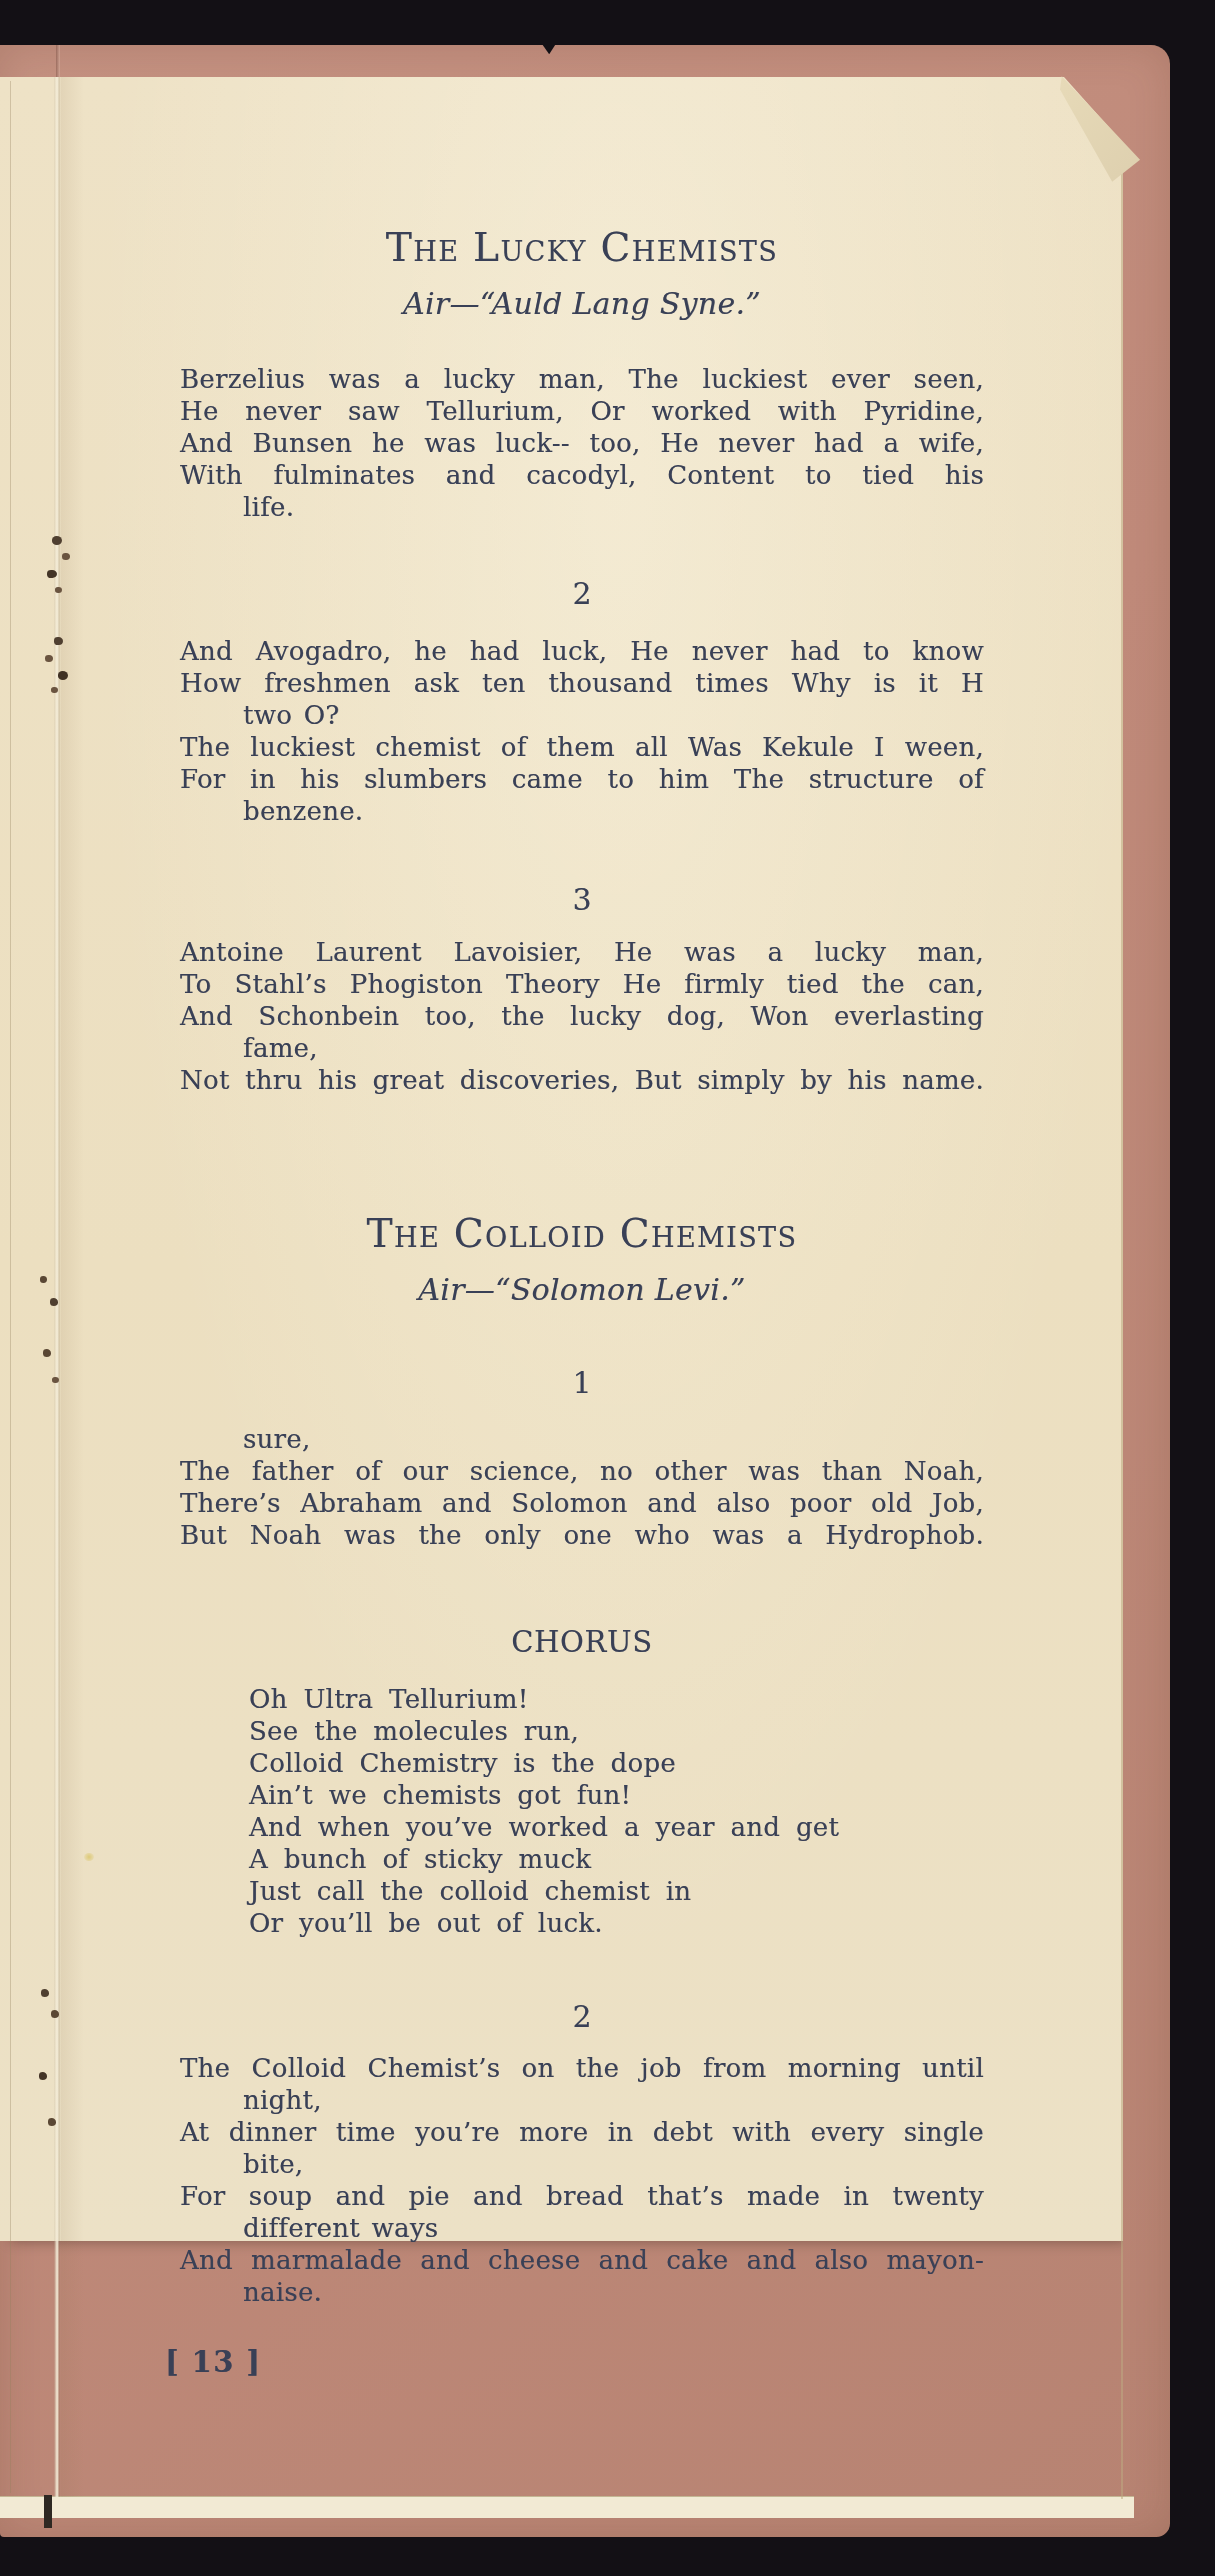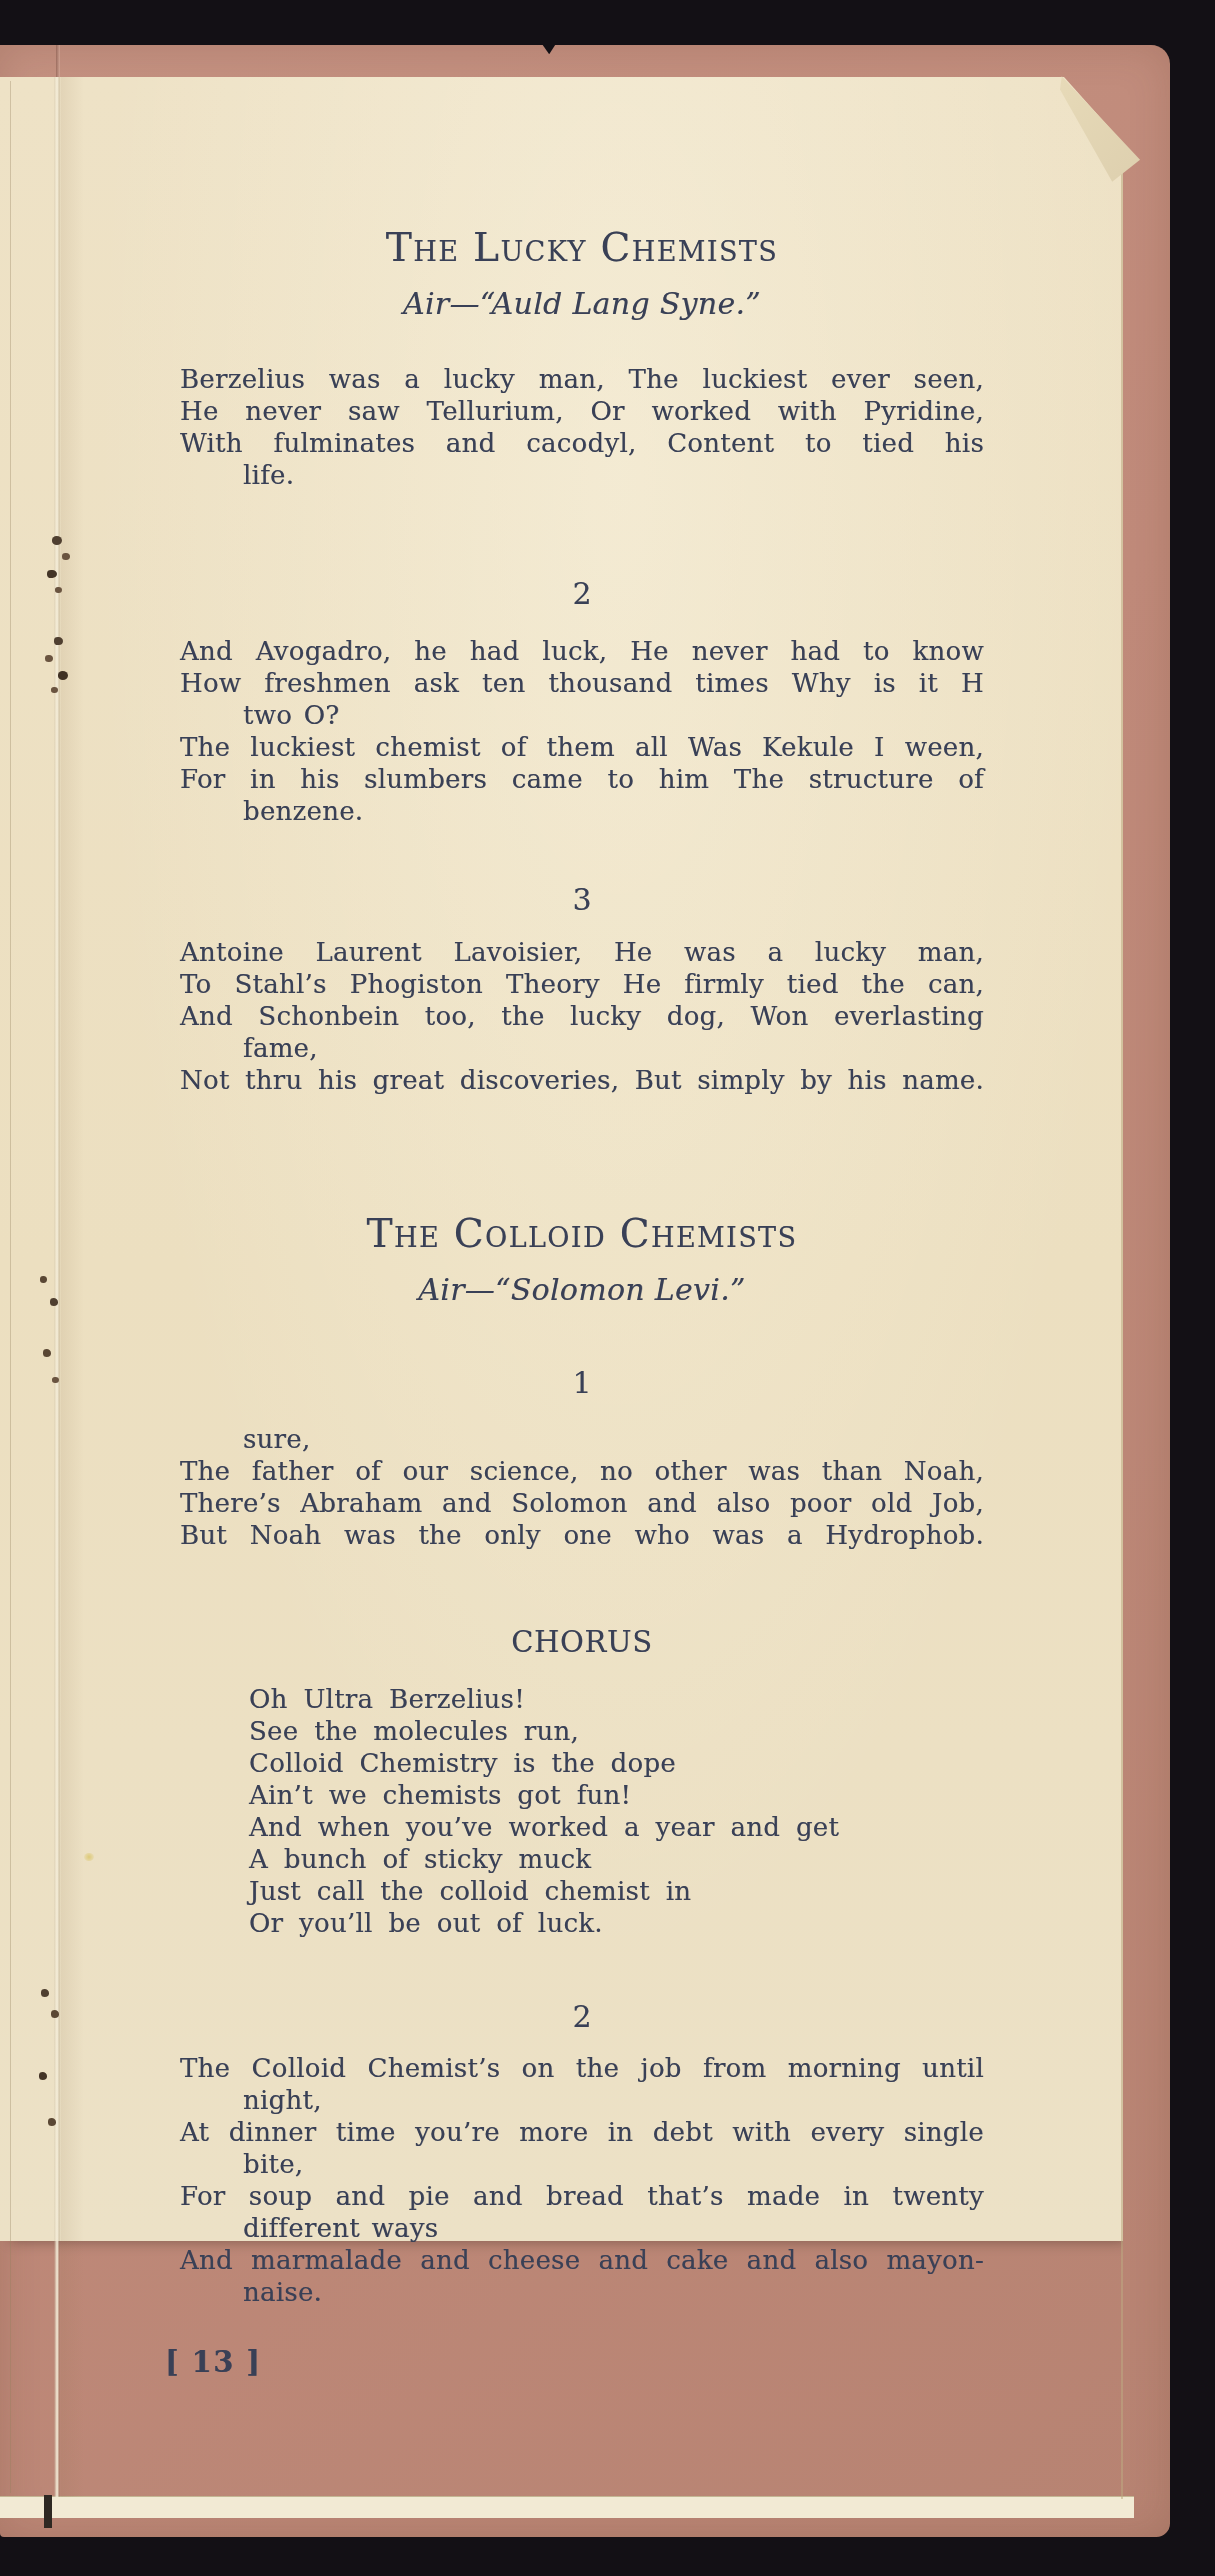--- a/index.html
+++ b/index.html
@@ -144,20 +144,21 @@
 
   <div class="page">
     <div class="page-right-deckle"></div>
 
     <div class="blk title p-t1">The Lucky Chemists</div>
     <div class="blk air p-a1">Air—“Auld Lang Syne.”</div>
 
     <div class="blk verse p-v1">
         <div class="line justify">Berzelius was a lucky man, The luckiest ever seen,</div>
         <div class="line justify">He never saw Tellurium, Or worked with Pyridine,</div>
+        <div class="line justify">And Bunsen he was luck-- too, He never had a wife,</div>
         <div class="line justify">With fulminates and cacodyl, Content to tied his</div>
         <div class="line indent">life.</div>
       </div>
 
     <div class="blk vnum p-n12">2</div>
     <div class="blk verse p-v2">
         <div class="line justify">And Avogadro, he had luck, He never had to know</div>
         <div class="line justify">How freshmen ask ten thousand times Why is it H</div>
         <div class="line indent">two O?</div>
         <div class="line justify">The luckiest chemist of them all Was Kekule I ween,</div>
@@ -180,21 +181,21 @@
     <div class="blk vnum p-n21">1</div>
     <div class="blk verse p-v4">
         <div class="line indent">sure,</div>
         <div class="line justify">The father of our science, no other was than Noah,</div>
         <div class="line justify">There’s Abraham and Solomon and also poor old Job,</div>
         <div class="line justify">But Noah was the only one who was a Hydrophob.</div>
       </div>
 
     <div class="blk chh p-chh">CHORUS</div>
     <div class="blk verse chorus p-ch">
-        <div class="line">Oh Ultra Berzelius!</div>
+        <div class="line">Oh Ultra Tellurium!</div>
         <div class="line">See the molecules run,</div>
         <div class="line">Colloid Chemistry is the dope</div>
         <div class="line">Ain’t we chemists got fun!</div>
         <div class="line">And when you’ve worked a year and get</div>
         <div class="line">A bunch of sticky muck</div>
         <div class="line">Just call the colloid chemist in</div>
         <div class="line">Or you’ll be out of luck.</div>
       </div>
 
     <div class="blk vnum p-n22">2</div>

